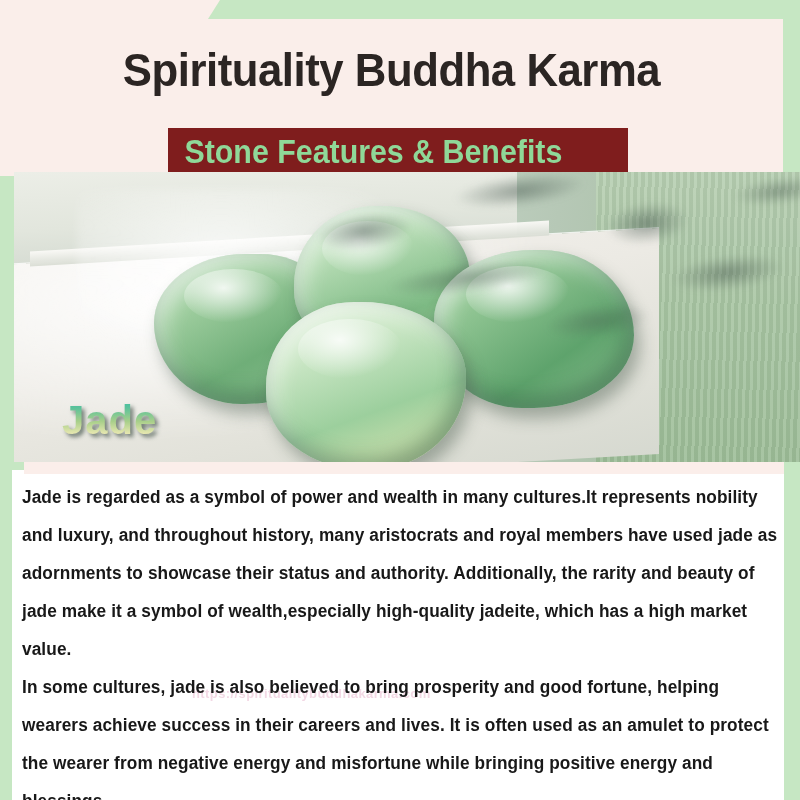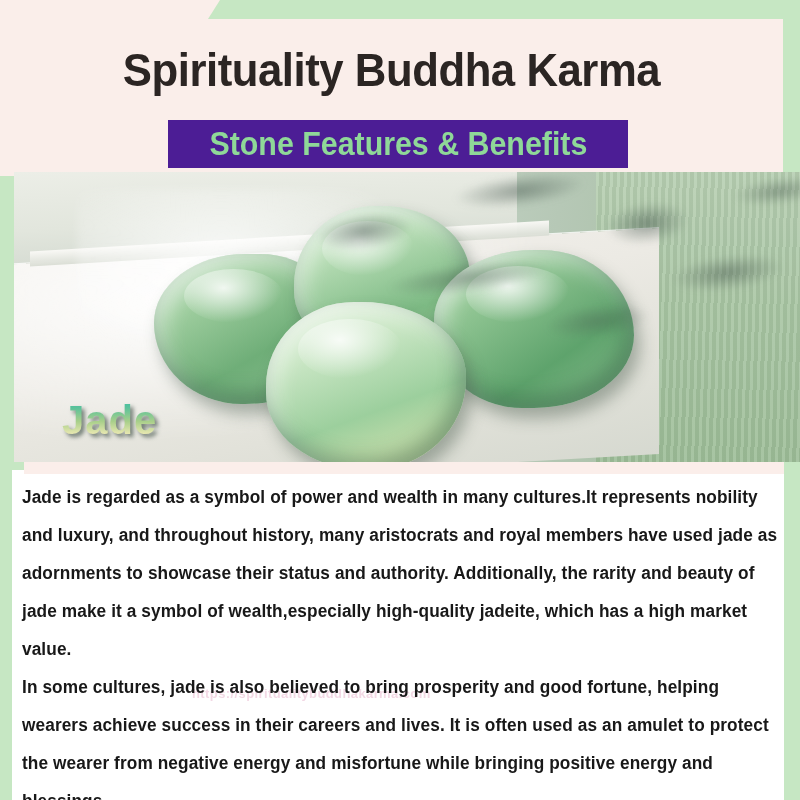--- a/index.html
+++ b/index.html
@@ -40,24 +40,24 @@
     font-family:"Liberation Sans Narrow","Liberation Sans",sans-serif;
     font-size:47px;
     font-weight:bold;
     color:#2b2523;
     letter-spacing:-0.5px;
     transform:scaleX(0.93);
     white-space:nowrap;
     z-index:6;
   }
   .subtitle-box {
-    position:absolute; left:168px; top:120px; width:460px; height:48px;
-    background:#4c1d95;
+    position:absolute; left:168px; top:128px; width:460px; height:48px;
+    background:#7f1d1d;
     z-index:6;
-    display:flex; align-items:center; justify-content:center;
+    display:flex; align-items:center; 
   }
   .subtitle {
     font-family:"Liberation Sans Narrow","Liberation Sans",sans-serif;
     font-size:33px; font-weight:bold;
     color:#8fd898;
     letter-spacing:0px;
     transform:scaleX(0.92);
     white-space:nowrap;
   }
 

